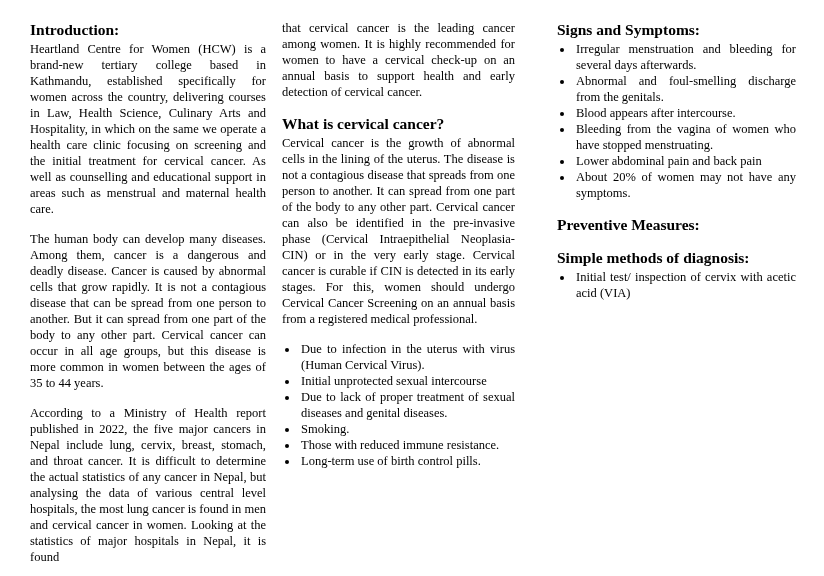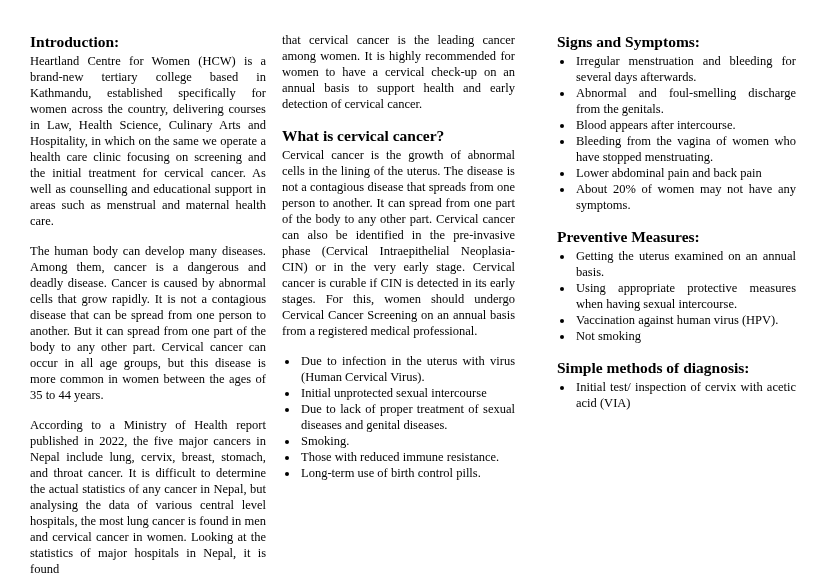--- a/index.html
+++ b/index.html
@@ -20,21 +20,21 @@
   }
   .col {
     position: absolute;
     top: 20px;
     text-align: justify;
   }
   .col-left   { left: 30px;  width: 236px; }
   .col-middle { left: 282px; width: 233px; }
   .col-right  { left: 557px; width: 239px; }
 
-  section { margin: 12px 0 14px 0; }
+  section { margin: 0 0 14px 0; }
   section:last-child { margin-bottom: 0; }
 
   h2.heading {
     font-size: 15.5px;
     line-height: 19px;
     font-weight: bold;
     margin: 0 0 2px 0;
     text-align: left;
   }
   p.para {
@@ -98,26 +98,20 @@
         <li>Irregular menstruation and bleeding for several days afterwards.</li>
         <li>Abnormal and foul-smelling discharge from the genitals.</li>
         <li>Blood appears after intercourse.</li>
         <li>Bleeding from the vagina of women who have stopped menstruating.</li>
         <li>Lower abdominal pain and back pain</li>
         <li>About 20% of women may not have any symptoms.</li>
       </ul>
     </section>
     <section>
       <h2 class="heading">Preventive Measures:</h2>
-      <ul class="bullets">
-        <li>Getting the uterus examined on an annual basis.</li>
-        <li>Using appropriate protective measures when having sexual intercourse.</li>
-        <li>Vaccination against human virus (HPV).</li>
-        <li>Not smoking</li>
-      </ul>
     </section>
     <section>
       <h2 class="heading">Simple methods of diagnosis:</h2>
       <ul class="bullets">
         <li>Initial test/ inspection of cervix with acetic acid (VIA)</li>
       </ul>
     </section>
   </div>
 
 </div>

